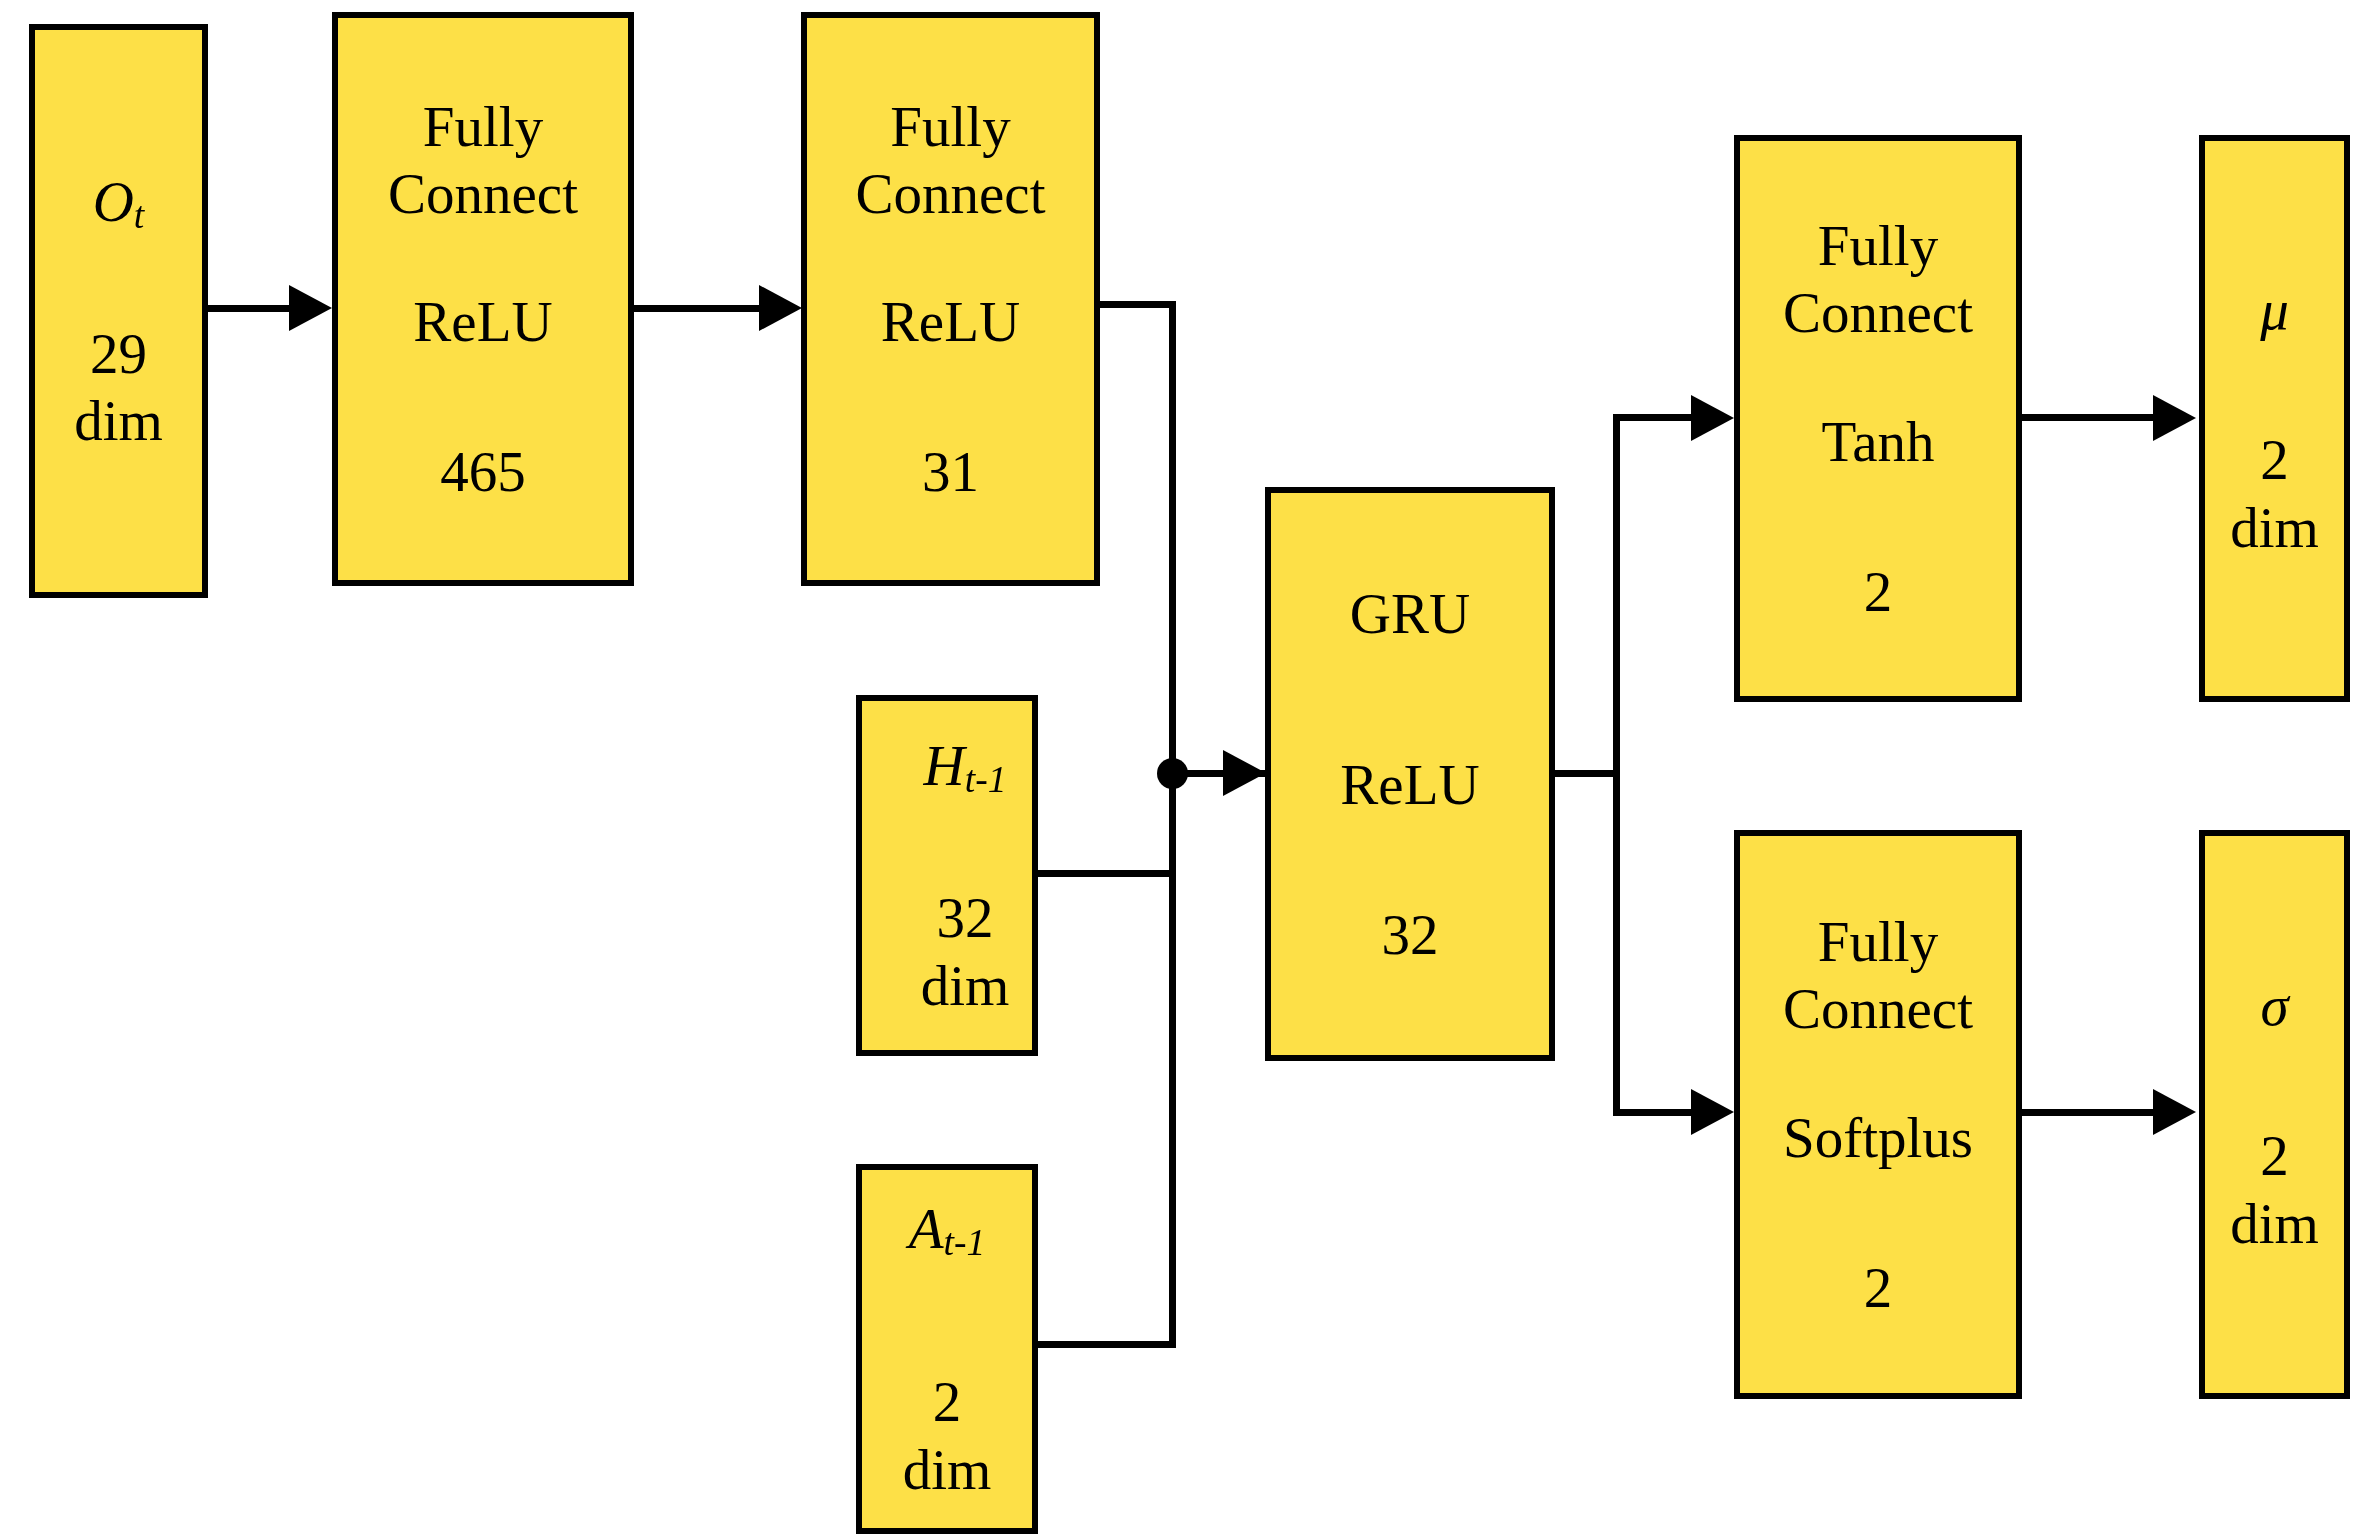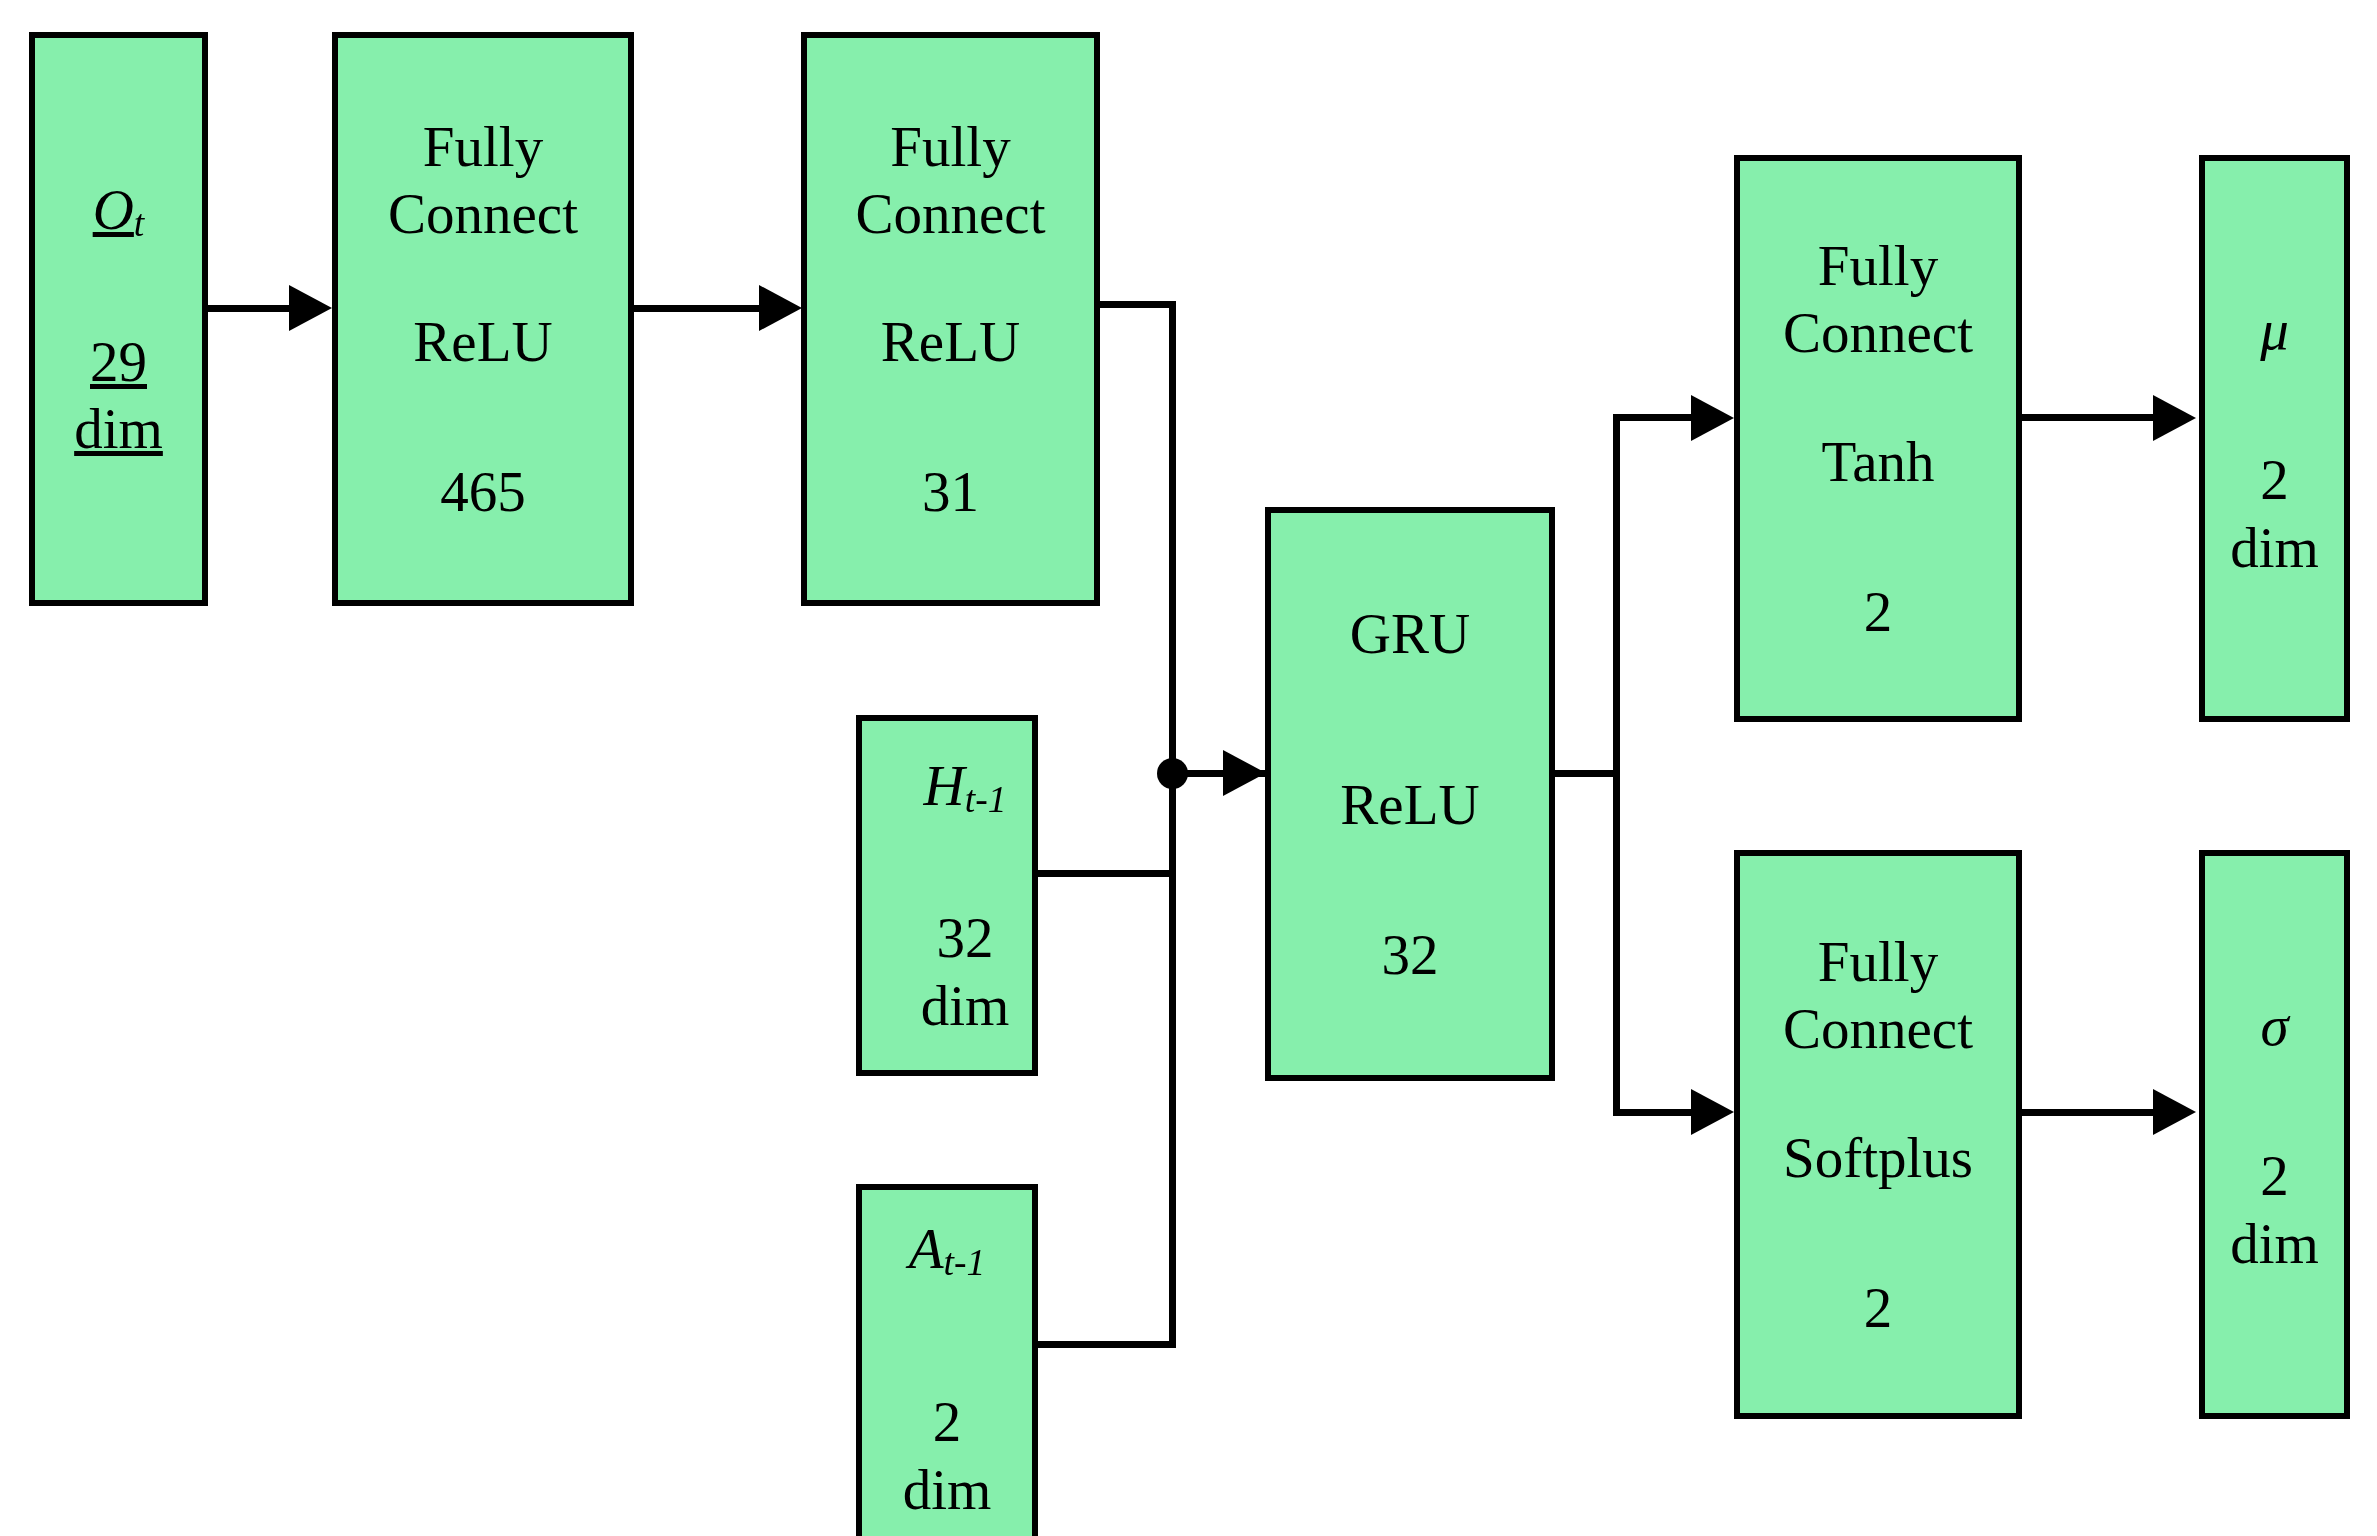--- a/index.html
+++ b/index.html
@@ -14,28 +14,27 @@
     height: 1536px;
     background: #ffffff;
     overflow: hidden;
     font-family: "Liberation Serif", "DejaVu Serif", serif;
     color: #000000;
   }
   .node {
     position: absolute;
     box-sizing: border-box;
     border: 6px solid #000000;
-    background: #86efac;
+    background: #fde047;
     display: flex;
     flex-direction: column;
     align-items: center;
     justify-content: center;
     text-align: center;
     z-index: 5;
-    margin-top: 20px;
   }
   .line {
     position: absolute;
     background: #000000;
     z-index: 3;
   }
   .hline { height: 7px; }
   .vline { width: 7px; }
   .arrowhead {
     position: absolute;
@@ -108,21 +107,21 @@
 
   <div class="line hline" style="left:1613px; top:1109px; width:83px;"></div>
   <div class="arrowhead" style="left:1691px; top:1089px;"></div>
 
   <div class="line hline" style="left:2019px; top:414px; width:139px;"></div>
   <div class="arrowhead" style="left:2153px; top:395px;"></div>
 
   <div class="line hline" style="left:2019px; top:1109px; width:139px;"></div>
   <div class="arrowhead" style="left:2153px; top:1089px;"></div>
 
-  <div class="node" style="left:29px; top:12px; width:179px; height:574px;text-decoration:underline;">
+  <div class="node" style="left:29px; top:24px; width:179px; height:574px;">
     <span class="ln lbl-sym"><i>O</i><sub>t</sub></span>
     <span class="gap-lg"></span>
     <span class="ln lbl-main">29</span>
     <span class="ln lbl-main">dim</span>
   </div>
 
   <div class="node" style="left:332px; top:12px; width:302px; height:574px;">
     <span class="ln lbl-main">Fully</span>
     <span class="ln lbl-main">Connect</span>
     <span class="gap-md"></span>

